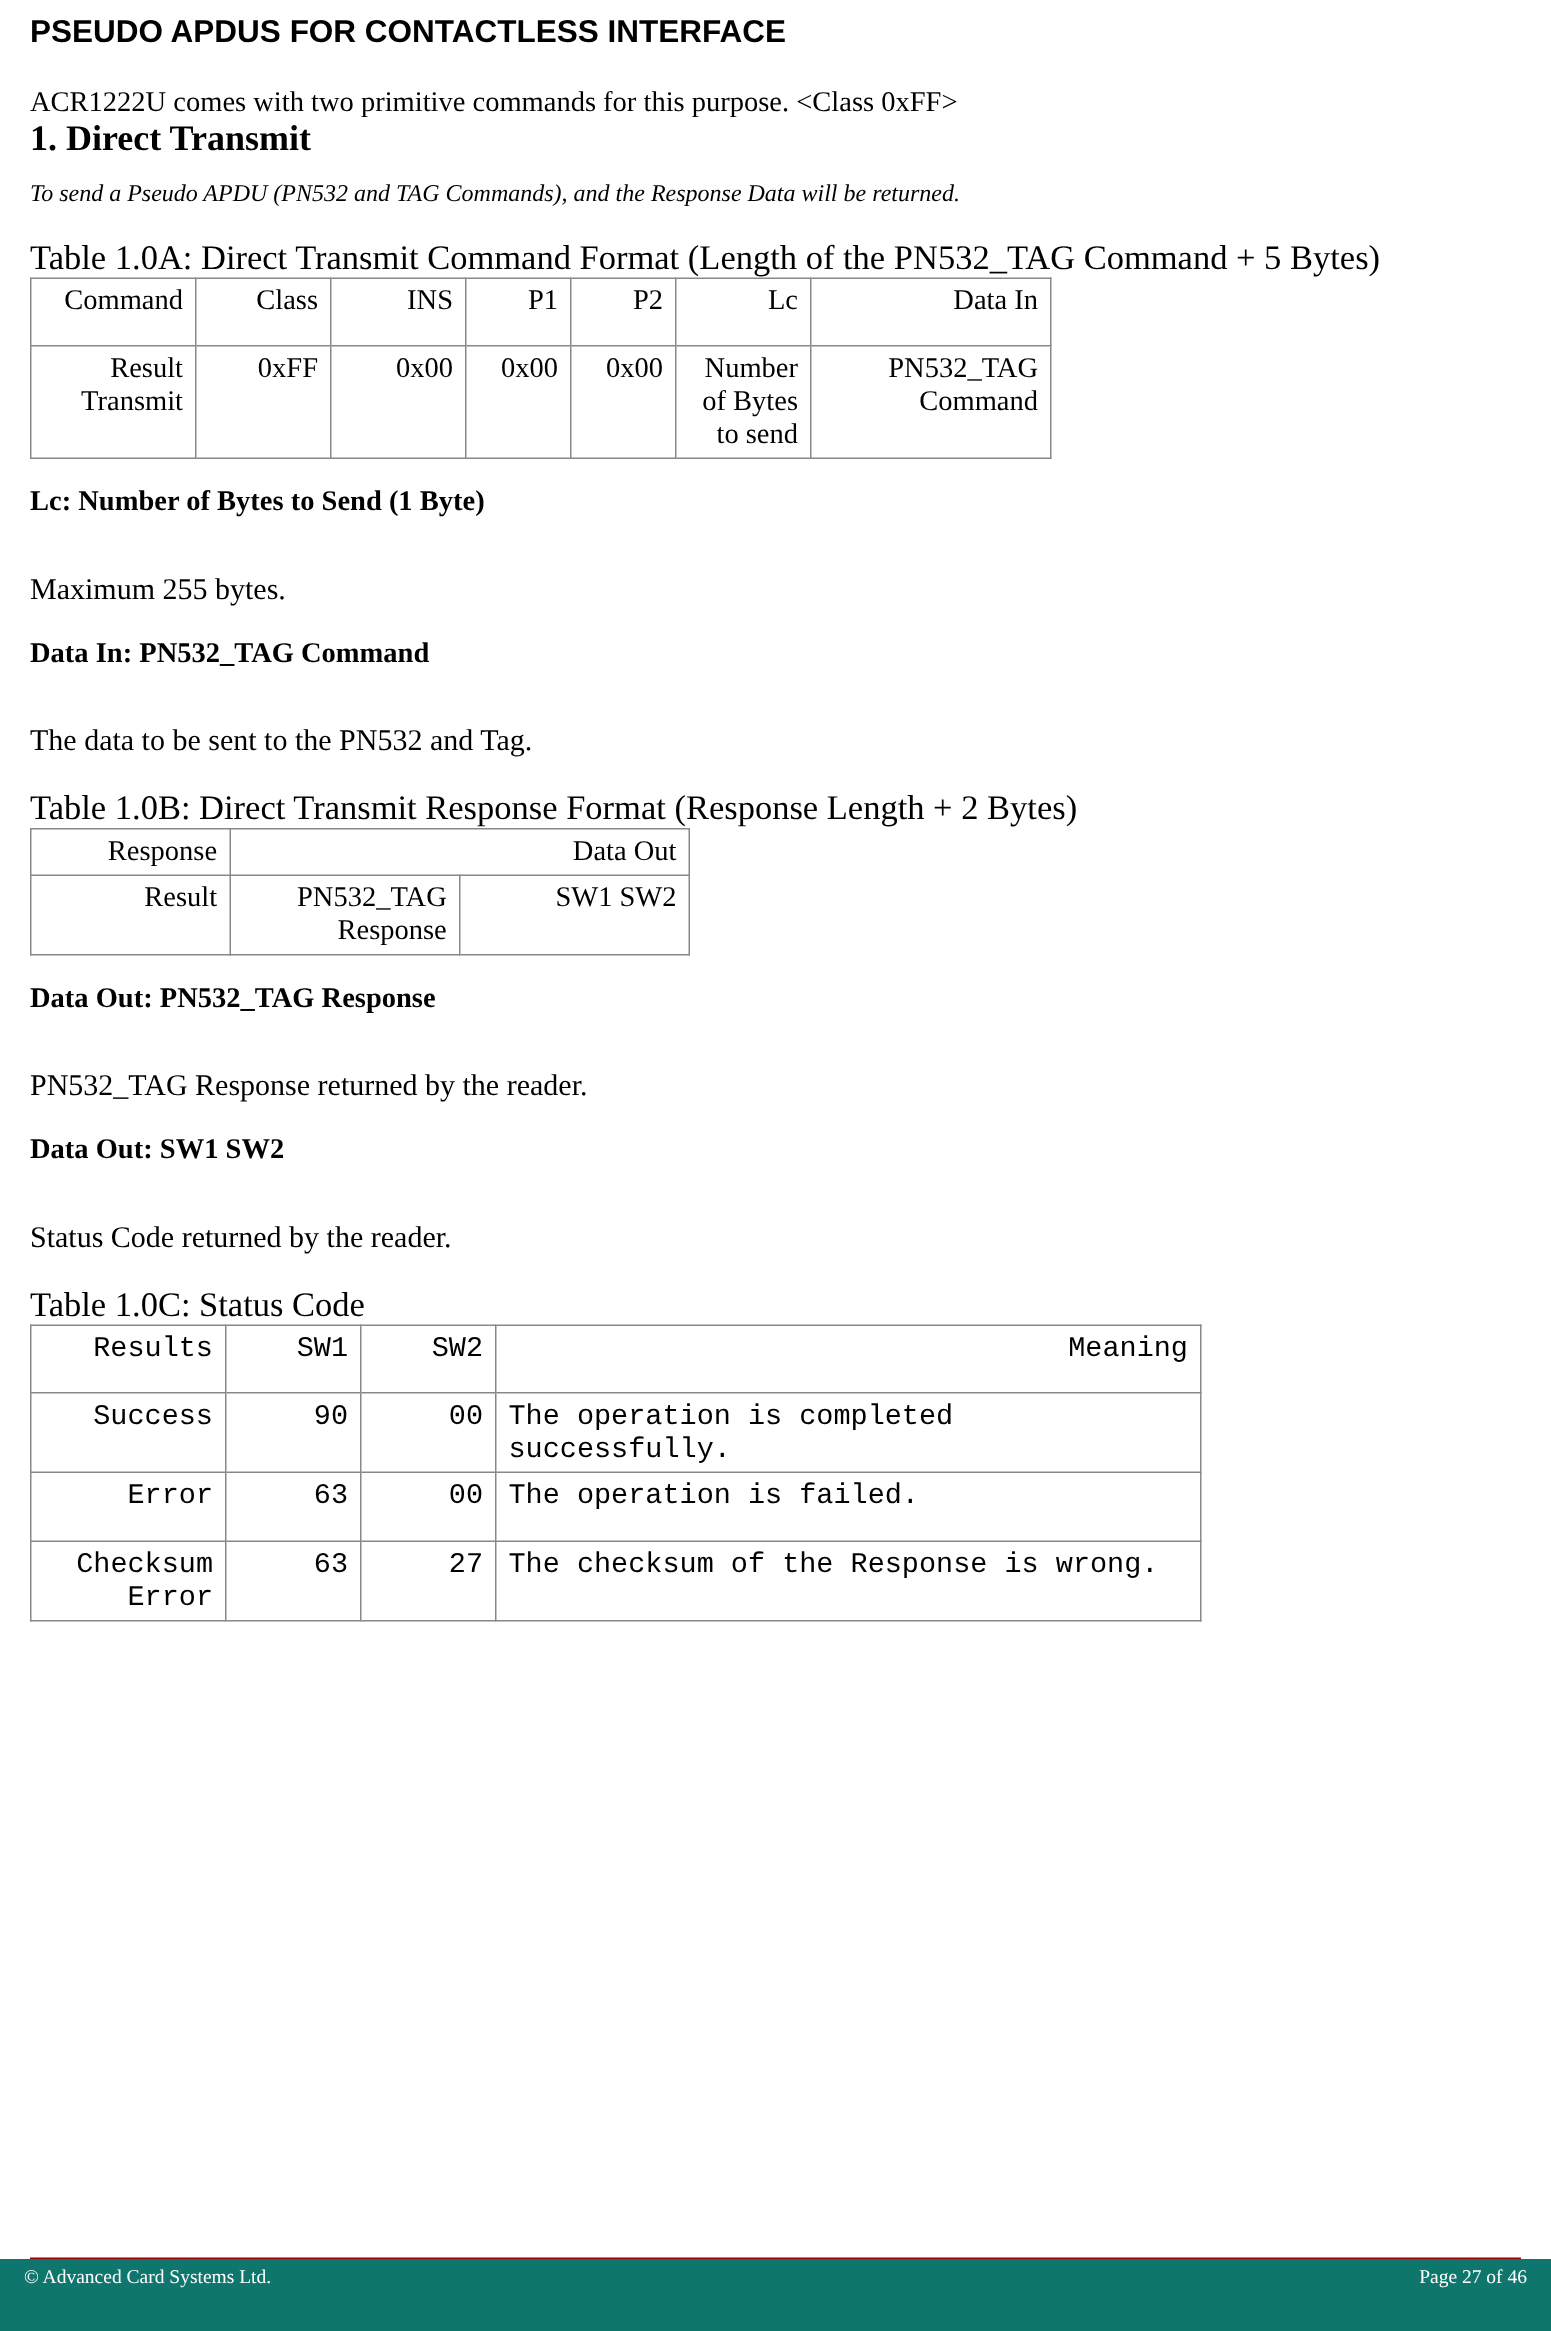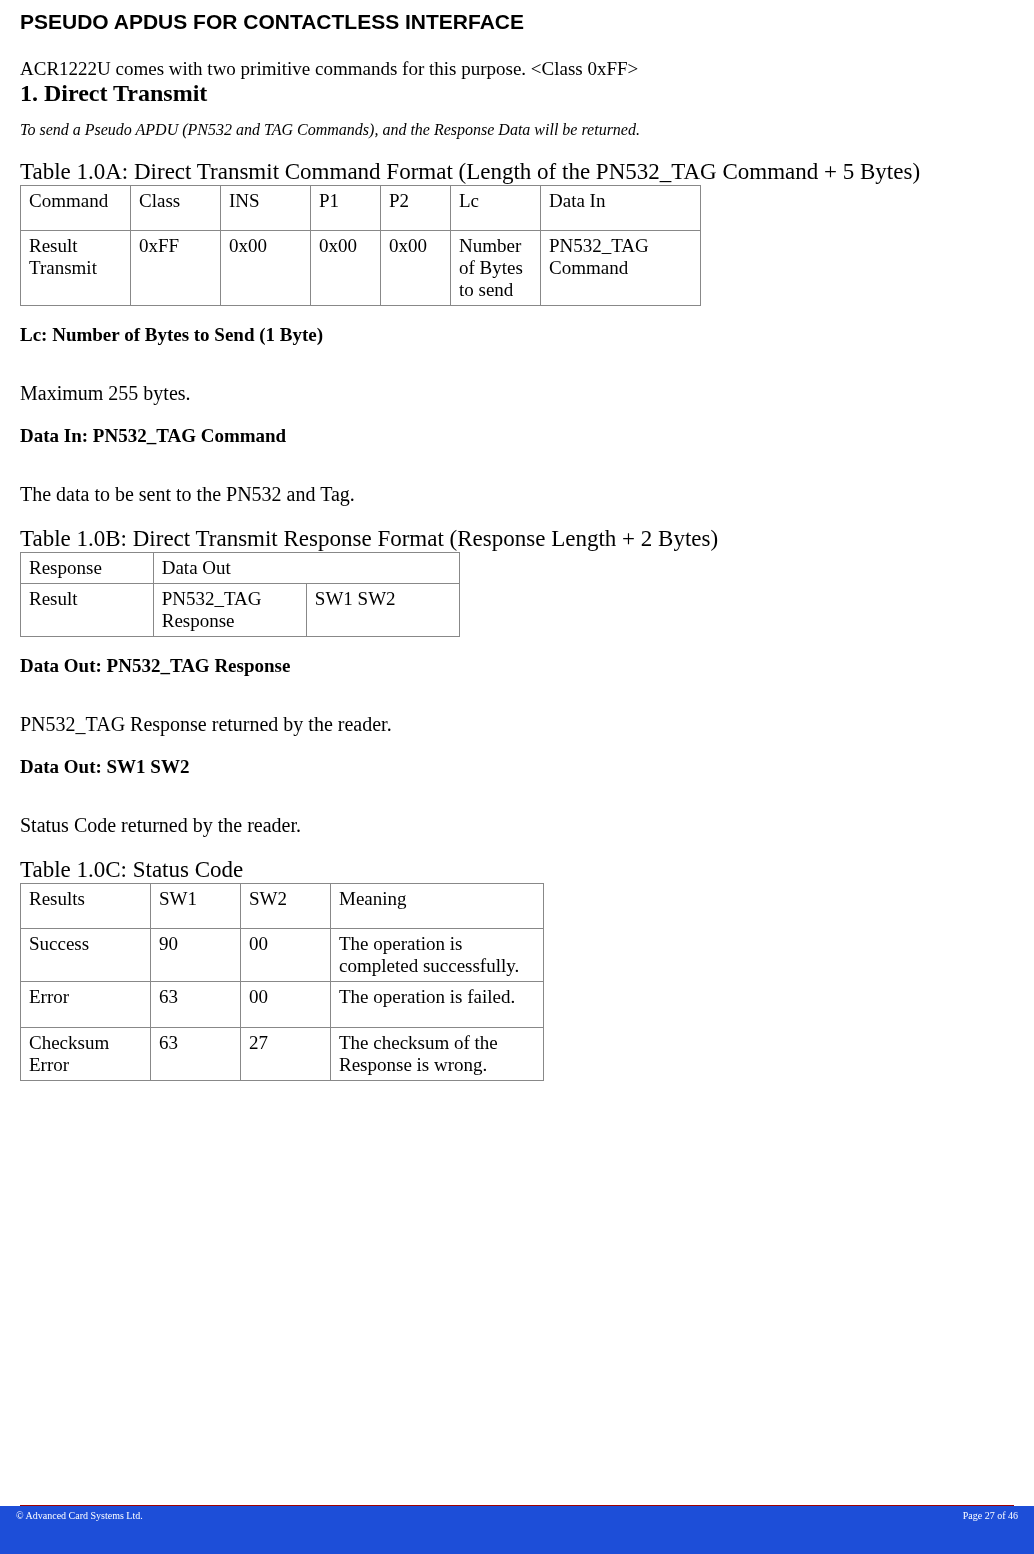--- a/index.html
+++ b/index.html
@@ -43,21 +43,21 @@
       font-size: 23px;
       margin-bottom: 0;
     }
     table {
       border-collapse: collapse;
       margin-bottom: 18px;
     }
     td, th {
       border: 1px solid #888;
       padding: 4px 8px;
-      text-align: left;
+      text-align: right;
       vertical-align: top;
       font-weight: normal;
       font-size: 19px;
     }
     .table-a td, .table-a th {
       height: 40px;
     }
     .table-a th {
       padding-bottom: 18px;
     }
@@ -79,41 +79,42 @@
       margin-top: 36px;
     }
     .block {
       margin-bottom: 0;
     }
     .footer {
       position: absolute;
       bottom: 0;
       left: 0;
       right: 0;
-      background: #1d4ed8;
+      background: #0f766e;
       color: white;
       height: 48px;
       display: flex;
       justify-content: space-between;
       align-items: flex-start;
       padding: 4px 16px 0 16px;
-      font-size: 10px;
+      font-size: 13px;
     }
     .footer-line {
       position: absolute;
       bottom: 48px;
       left: 20px;
       right: 20px;
       border-top: 1px solid #a00000;
     }
     .table-b {
       width: 440px;
     }
     .table-c {
-      width: 524px;
+      width: 781px;
+      font-family: Liberation Mono, monospace;
     }
     .table-c td {
       height: 46px;
       vertical-align: top;
     }
     .table-c .r1 td {
       height: 40px;
     }
   </style>
 </head>

